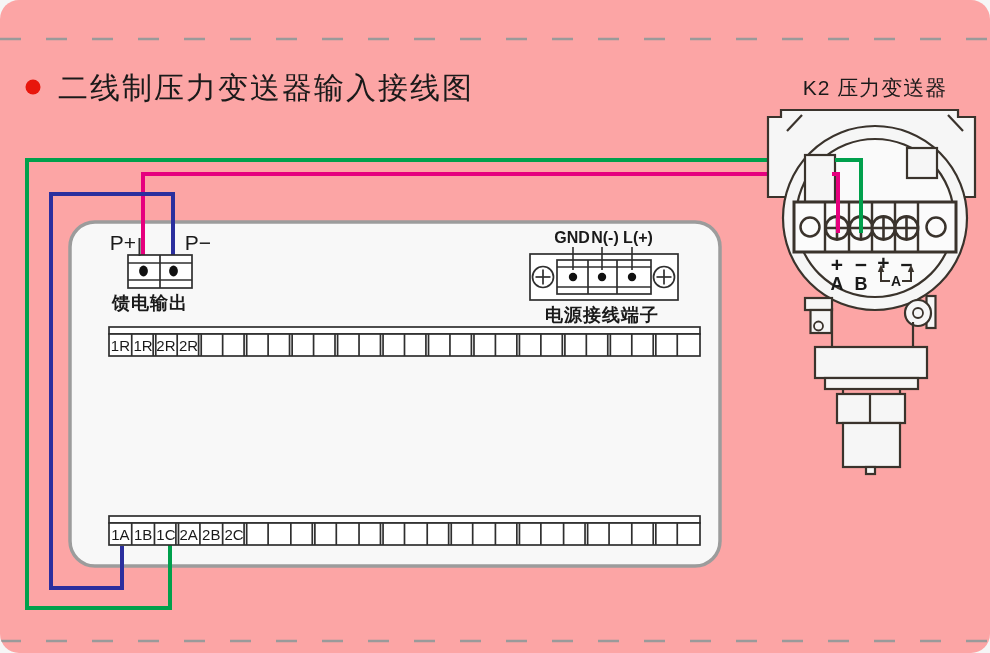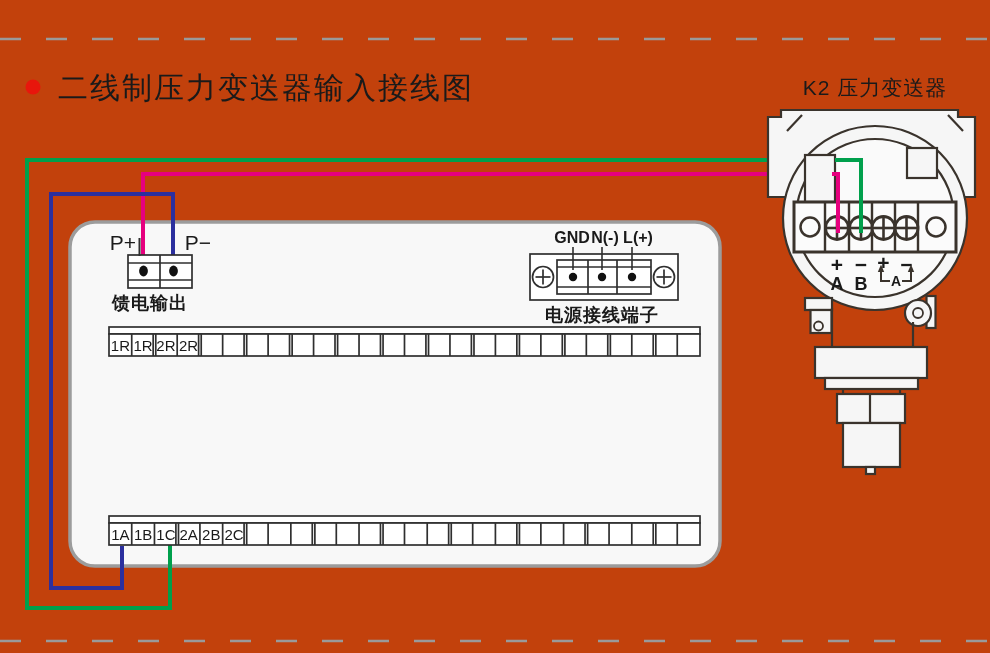--- a/index.html
+++ b/index.html
@@ -1,18 +1,18 @@
 <!DOCTYPE html>
 <html><head>
 <meta charset="utf-8">
 <style>
   html,body{margin:0;padding:0;background:#f6f6f6;}
   .stage{
-    position:relative;width:990px;height:653px;background:#c2410c;
-    font-family:"Liberation Sans","DejaVu Sans",sans-serif;overflow:hidden;
+    position:relative;width:990px;height:653px;background:#fca5a5;
+    font-family:"Liberation Sans","DejaVu Sans",sans-serif;overflow:hidden;border-radius:19px;
   }
   svg{display:block}
   text{fill:#1a1a1a;font-family:"Liberation Sans","DejaVu Sans",sans-serif;}
   .title-text{font-size:30px;font-weight:500;letter-spacing:2px;}
   .device-text{font-size:21px;font-weight:500;letter-spacing:1px;}
   .pol-text{font-size:21px;}
   .caption-text{font-size:18px;font-weight:bold;letter-spacing:1px;}
   .pwr-text{font-size:16px;font-weight:600;}
   .cell-text{font-size:15px;font-weight:500;}
   .sign-text{font-size:21px;font-weight:bold;}

